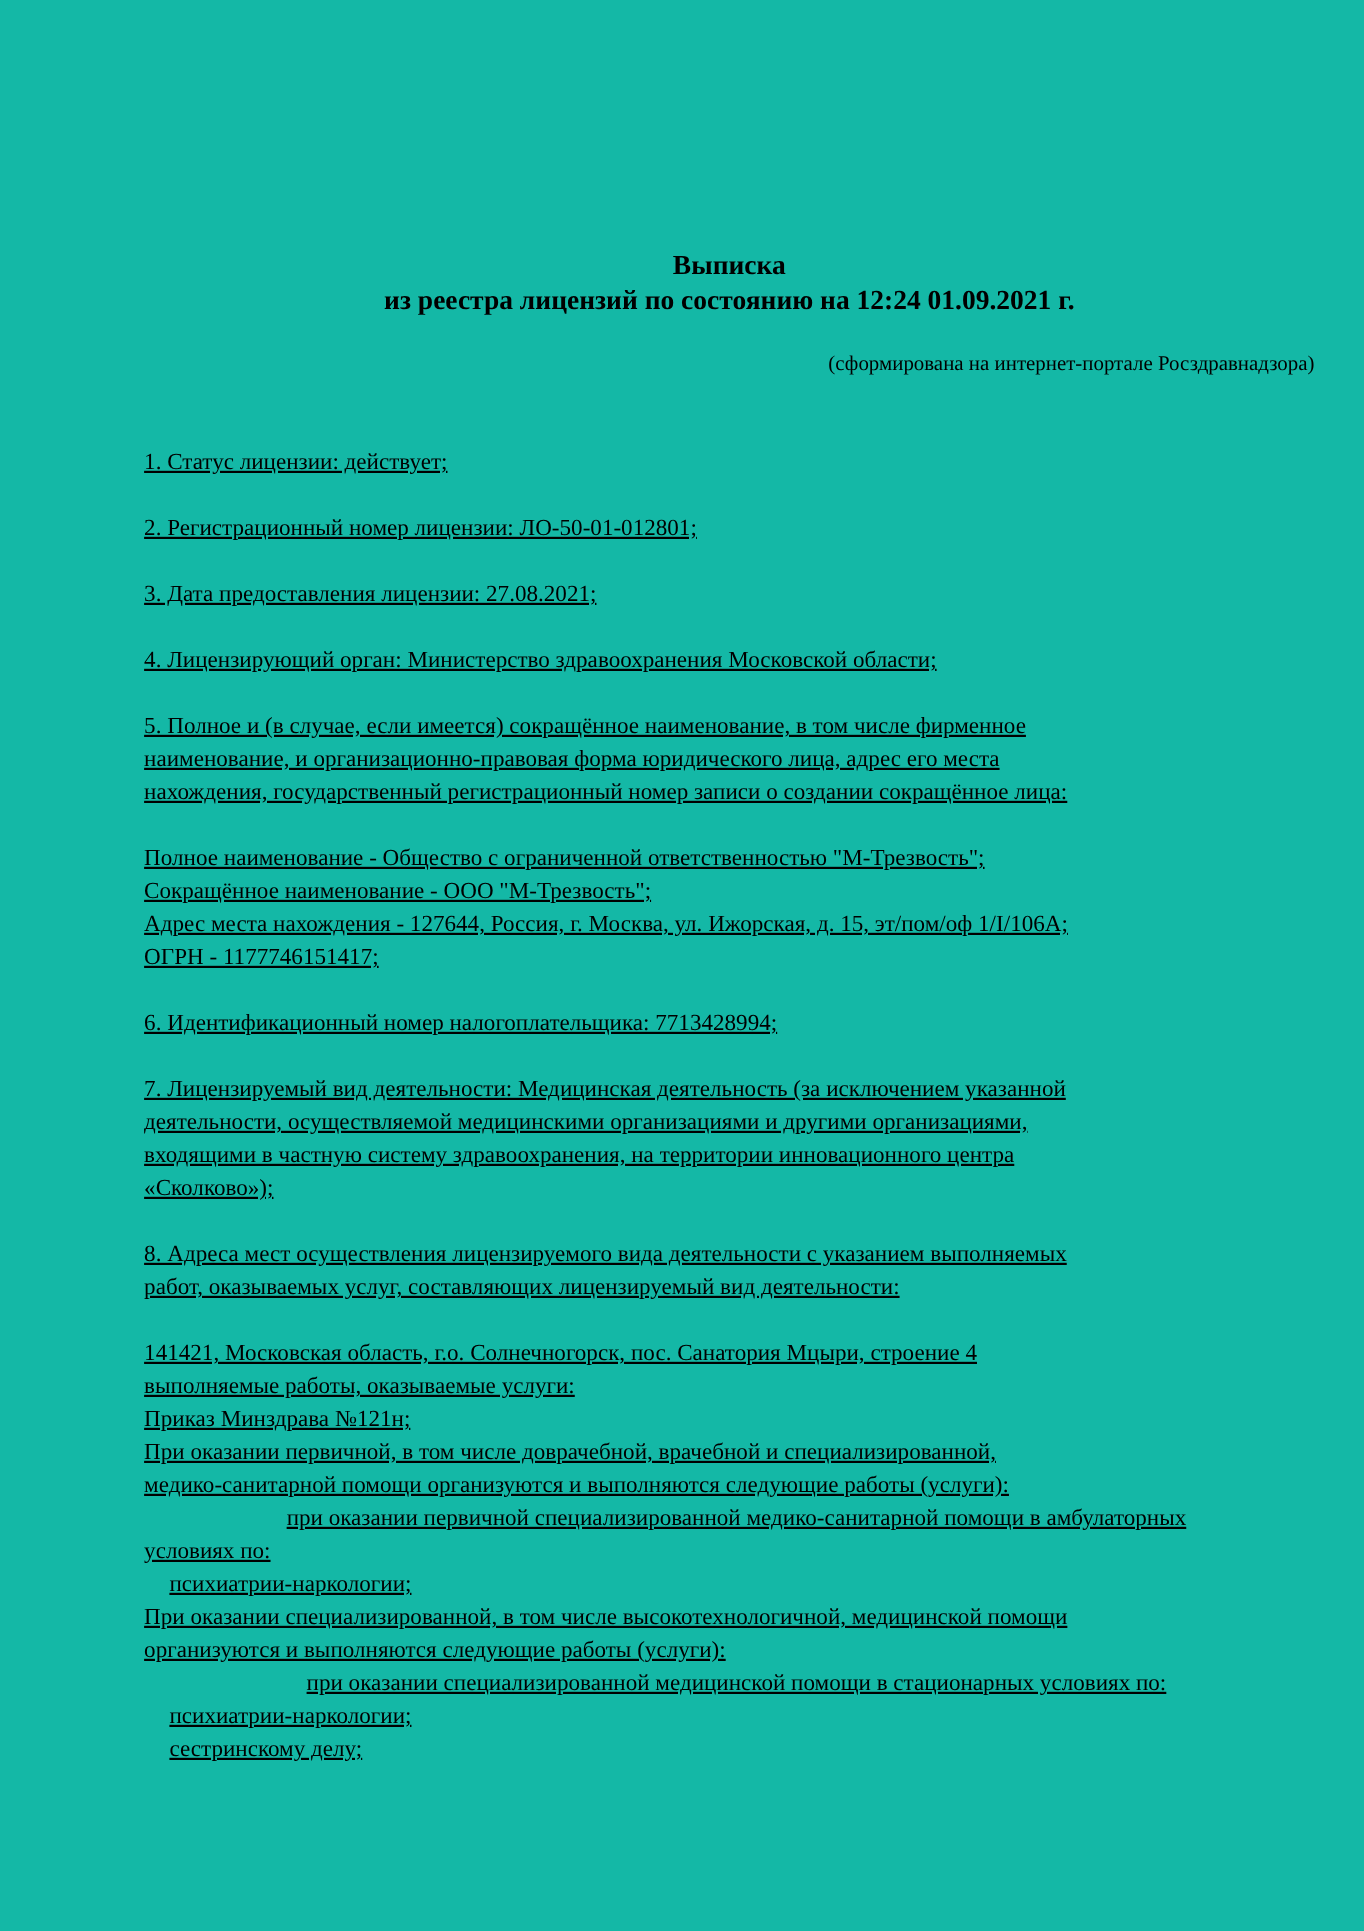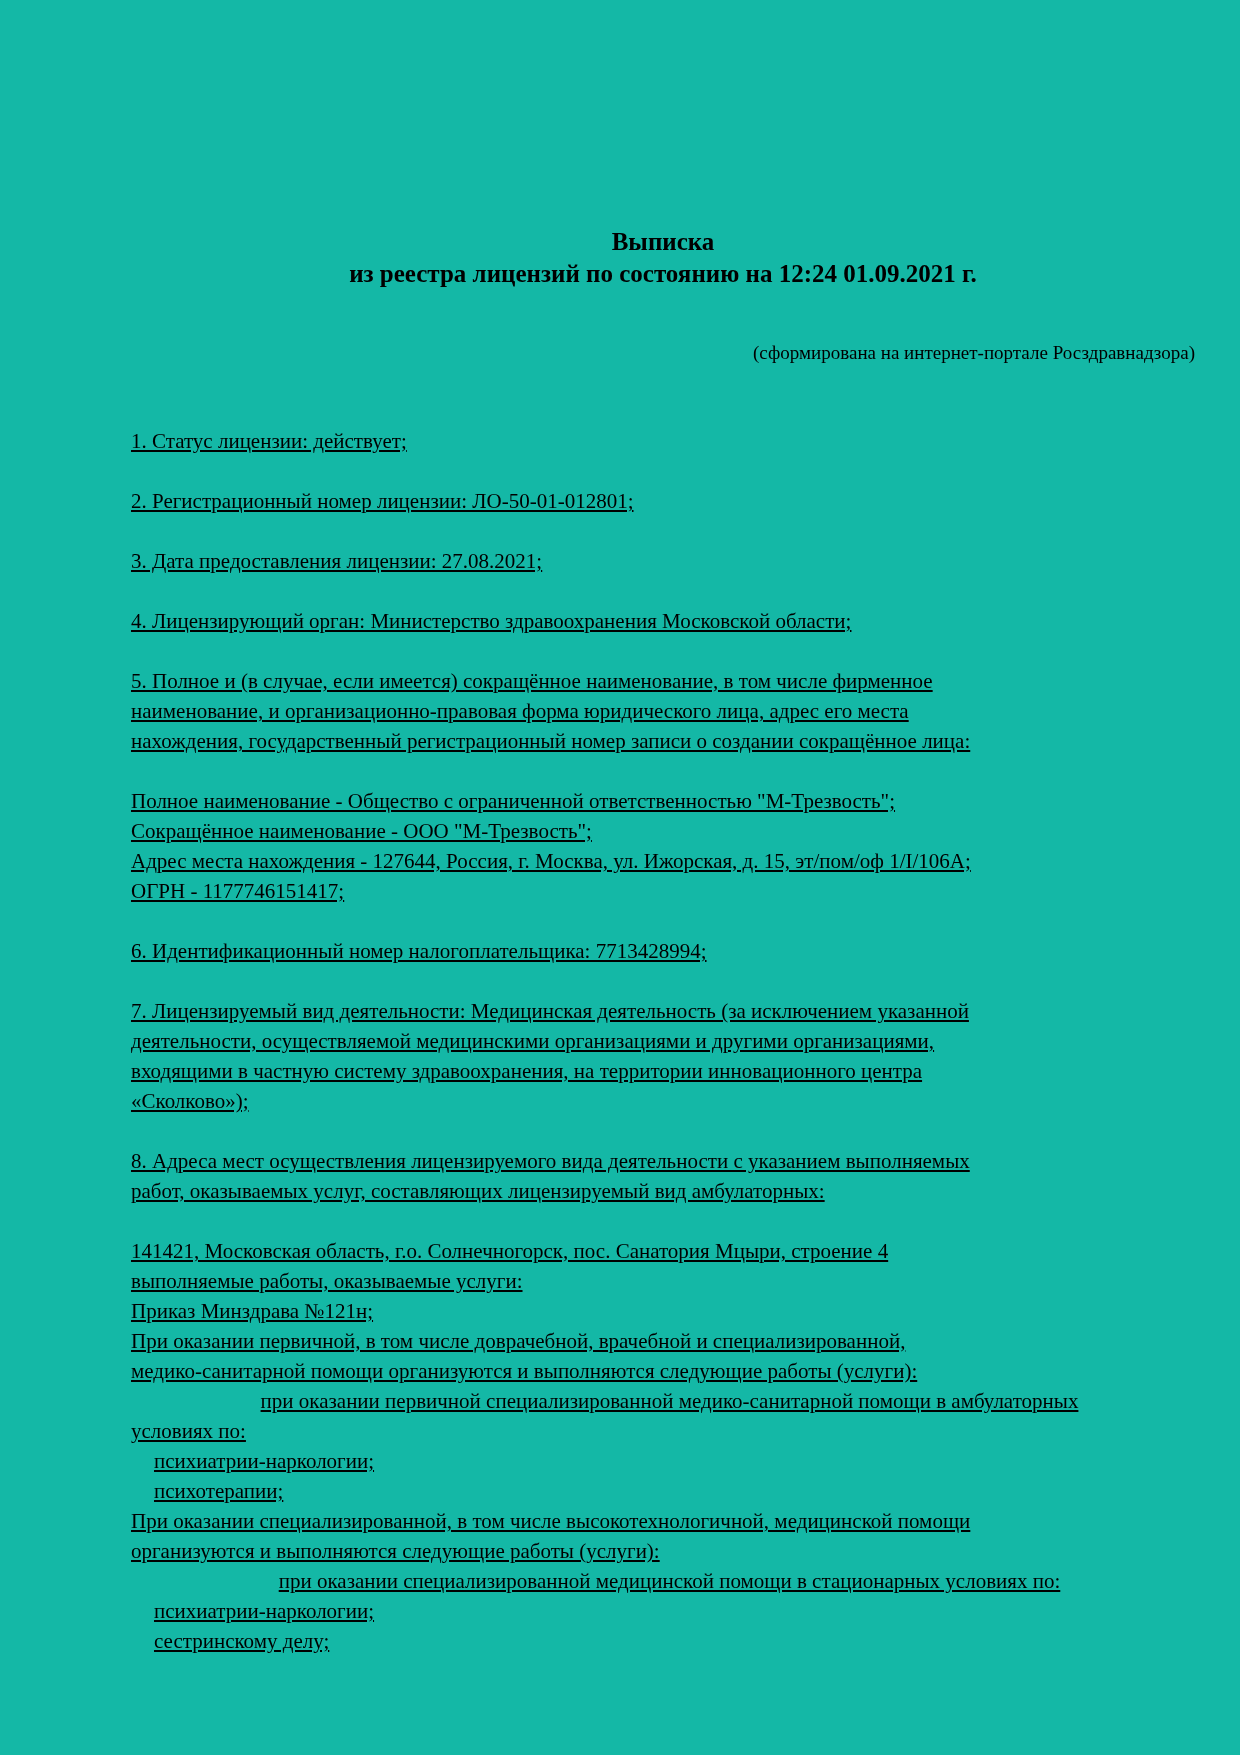--- a/index.html
+++ b/index.html
@@ -18,21 +18,21 @@
     text-align: center;
     font-weight: bold;
     font-size: 25px;
     line-height: 32px;
     white-space: nowrap;
   }
   .doc-note {
     text-align: right;
     font-size: 19px;
     line-height: 26px;
-    margin-top: 50px;
+    margin-top: 28px;
     white-space: nowrap;
   }
   .doc-body {
     margin-top: 60px;
     font-size: 21px;
   }
   .line {
     line-height: 30px;
     white-space: nowrap;
     text-decoration: underline;
@@ -60,29 +60,28 @@
     <div class="line gap">Полное наименование - Общество с ограниченной ответственностью "М-Трезвость";</div>
     <div class="line">Сокращённое наименование - ООО "М-Трезвость";</div>
     <div class="line">Адрес места нахождения - 127644, Россия, г. Москва, ул. Ижорская, д. 15, эт/пом/оф 1/I/106А;</div>
     <div class="line">ОГРН - 1177746151417;</div>
     <div class="line gap">6. Идентификационный номер налогоплательщика: 7713428994;</div>
     <div class="line gap">7. Лицензируемый вид деятельности: Медицинская деятельность (за исключением указанной</div>
     <div class="line">деятельности, осуществляемой медицинскими организациями и другими организациями,</div>
     <div class="line">входящими в частную систему здравоохранения, на территории инновационного центра</div>
     <div class="line">«Сколково»);</div>
     <div class="line gap">8. Адреса мест осуществления лицензируемого вида деятельности с указанием выполняемых</div>
-    <div class="line">работ, оказываемых услуг, составляющих лицензируемый вид амбулаторных:</div>
+    <div class="line">работ, оказываемых услуг, составляющих лицензируемый вид деятельности:</div>
     <div class="line gap">141421, Московская область, г.о. Солнечногорск, пос. Санатория Мцыри, строение 4</div>
     <div class="line">выполняемые работы, оказываемые услуги:</div>
     <div class="line">Приказ Минздрава №121н;</div>
     <div class="line">При оказании первичной, в том числе доврачебной, врачебной и специализированной,</div>
     <div class="line">медико-санитарной помощи организуются и выполняются следующие работы (услуги):</div>
     <div class="line ind1">при оказании первичной специализированной медико-санитарной помощи в амбулаторных</div>
     <div class="line">условиях по:</div>
     <div class="line ind2">психиатрии-наркологии;</div>
-    <div class="line ind2">психотерапии;</div>
     <div class="line">При оказании специализированной, в том числе высокотехнологичной, медицинской помощи</div>
     <div class="line">организуются и выполняются следующие работы (услуги):</div>
     <div class="line ind1">при оказании специализированной медицинской помощи в стационарных условиях по:</div>
     <div class="line ind2">психиатрии-наркологии;</div>
     <div class="line ind2">сестринскому делу;</div>
   </div>
 </div>
 
 </body></html>

